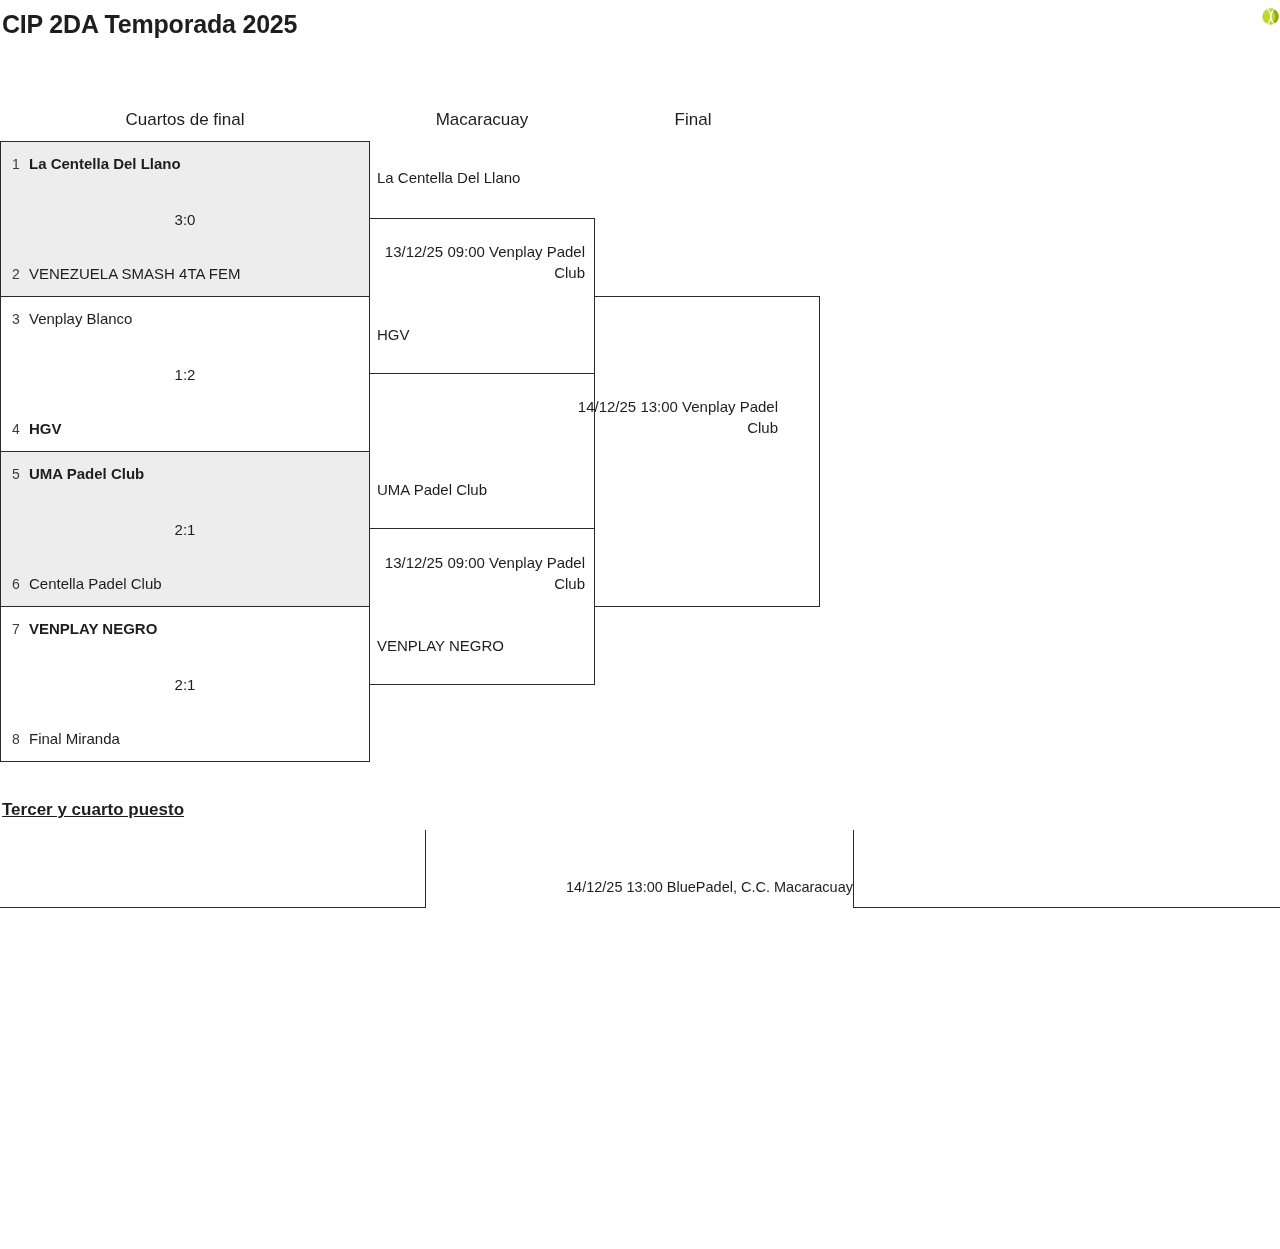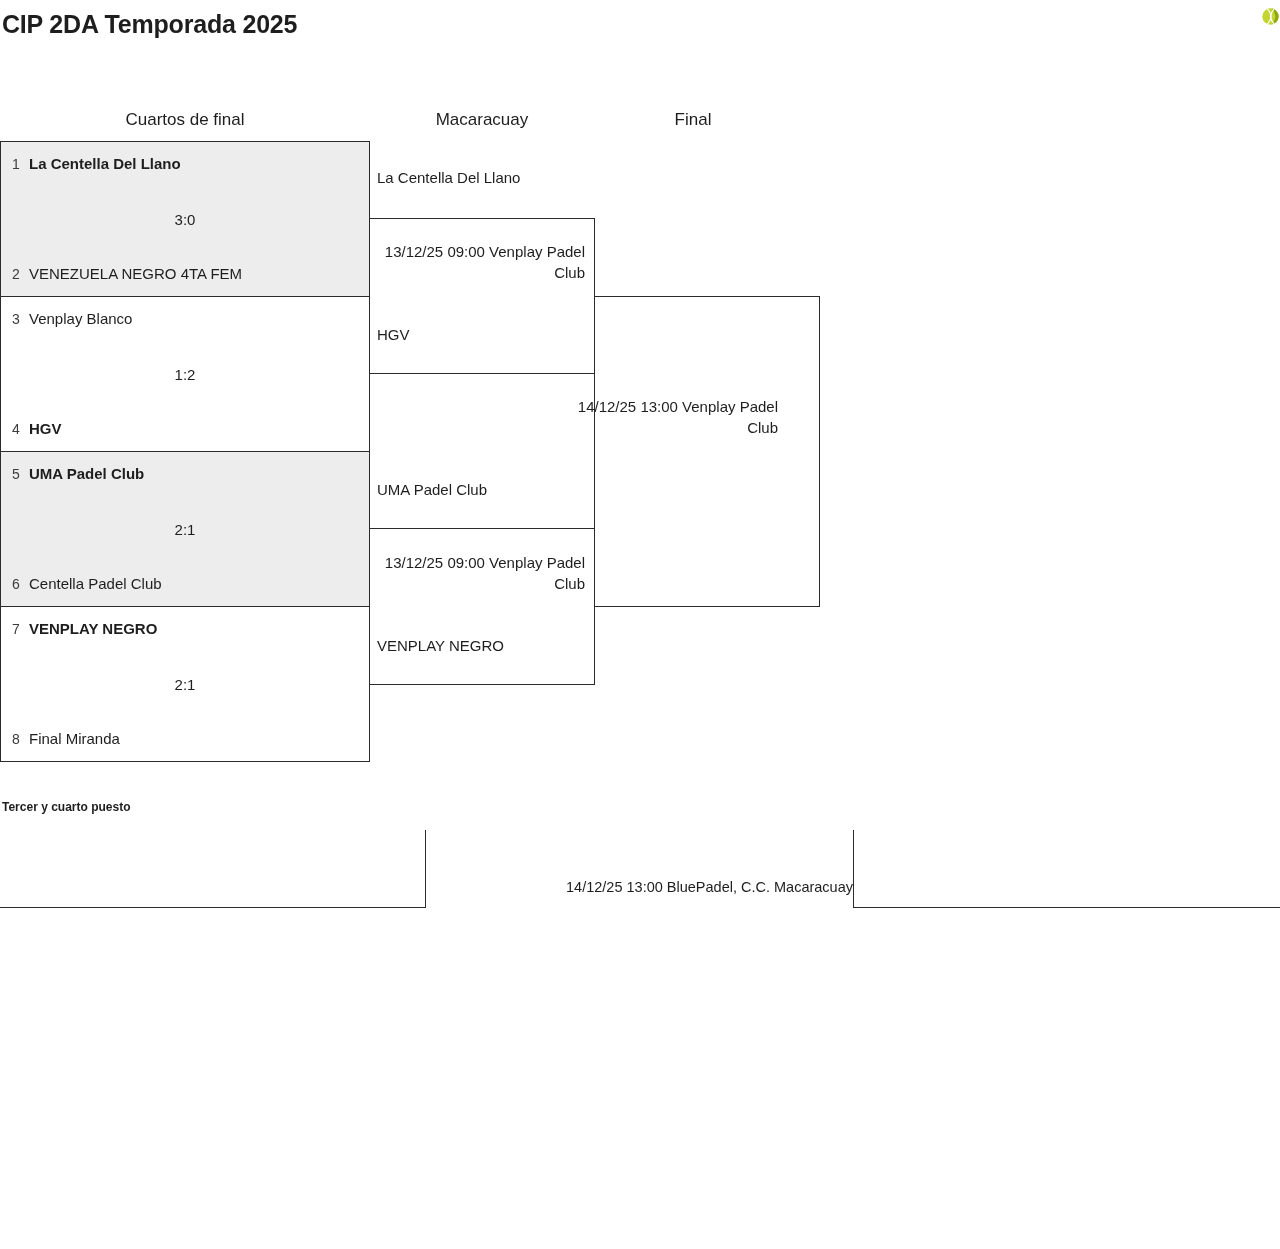--- a/index.html
+++ b/index.html
@@ -20,21 +20,21 @@
   .tname{margin-left:5px;white-space:nowrap;}
   .winner{font-weight:700;}
   .score-row{text-align:center;font-size:15px;}
   
   .sf-box{left:369px;width:226px;background:transparent;}
   .label{position:absolute;font-size:15px;line-height:16px;white-space:nowrap;}
   .datebox{position:absolute;text-align:right;font-size:15px;line-height:21px;}
   
   .tp-left{position:absolute;box-sizing:border-box;border-right:1px solid #2b2b2b;border-bottom:1px solid #2b2b2b;background:transparent;}
   .tp-right{position:absolute;box-sizing:border-box;border-left:1px solid #2b2b2b;border-bottom:1px solid #2b2b2b;background:transparent;}
-  .section-h{position:absolute;font-size:12px;font-weight:600;white-space:nowrap;}
+  .section-h{position:absolute;font-size:17px;font-weight:600;white-space:nowrap;text-decoration:underline;}
   .ball{position:absolute;left:1262px;top:8px;width:17px;height:17px;}
 </style>
 </head>
 <body>
 
 <div class="canvas">
 
   <div class="title-line" style="top:10px;">CIP 2DA Temporada 2025</div>
 
   <svg class="ball" viewBox="0 0 17 17">
@@ -49,21 +49,21 @@
   <div class="colh" style="left:580px;width:226px;">Final</div>
 
   <div class="match qf gray" style="top:141px;">
     <div class="team-row">
       <span class="seed">1</span>
       <span class="tname winner">La Centella Del Llano</span>
     </div>
     <div class="score-row">3:0</div>
     <div class="team-row">
       <span class="seed">2</span>
-      <span class="tname">VENEZUELA NEGRO 4TA FEM</span>
+      <span class="tname">VENEZUELA SMASH 4TA FEM</span>
     </div>
   </div>
 
   <div class="match qf" style="top:296px;">
     <div class="team-row">
       <span class="seed">3</span>
       <span class="tname">Venplay Blanco</span>
     </div>
     <div class="score-row">1:2</div>
     <div class="team-row">

